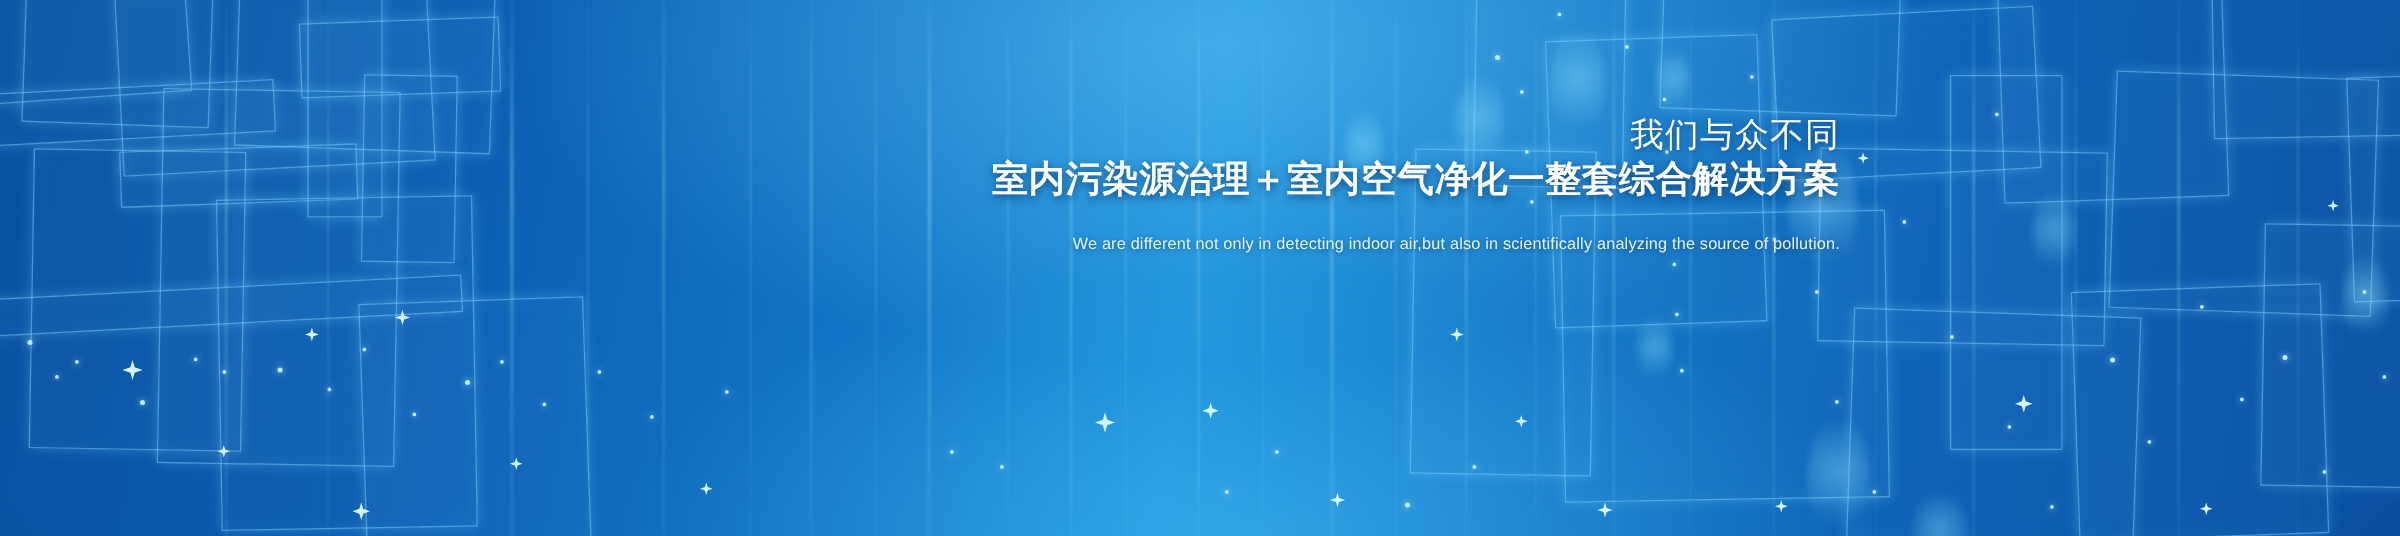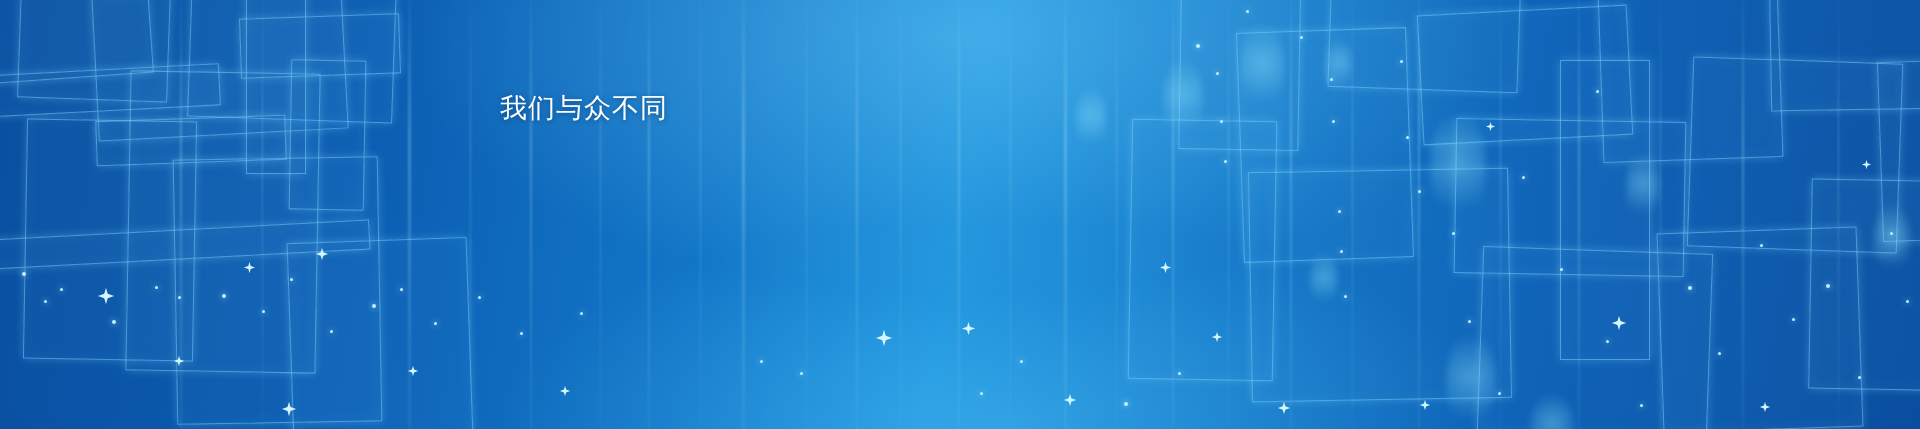--- a/index.html
+++ b/index.html
@@ -58,24 +58,25 @@
   }
 
   .vignette{
     position:absolute;inset:0;
     background:radial-gradient(120% 150% at 50% 45%, rgba(0,0,0,0) 52%, rgba(3,40,85,0.40) 100%);
   }
 
   
   .copy{
     position:absolute;
-    left:500px;
+    left:472px;
     top:92px;
     width:1000px;
     z-index:6;
+    text-align:right;
   }
   .line-1, .line-2{
     color:#ffffff;
     font-size:27px;
     line-height:33px;
     letter-spacing:1px;
     font-weight:400;
     text-shadow:0 1px 5px rgba(4,44,92,0.55);
     white-space:nowrap;
   }
@@ -249,17 +250,19 @@
       <div class="star" style="left: 1420px; top: 400px; width: 10px; height: 10px;"></div>
       <div class="star" style="left: 1486px; top: 122px; width: 9px; height: 9px;"></div>
       <div class="star" style="left: 1612px; top: 316px; width: 14px; height: 14px;"></div>
       <div class="star" style="left: 1760px; top: 402px; width: 10px; height: 10px;"></div>
       <div class="star" style="left: 1862px; top: 160px; width: 9px; height: 9px;"></div>
     </div>
   <div class="bg-layer vignette"></div>
 
   <div class="copy">
     <div class="line-1">我们与众不同</div>
+    <div class="line-3">室内污染源治理＋室内空气净化一整套综合解决方案</div>
     <div class="en">
+      <div class="en-line">We are different not only in detecting indoor air,but also in scientifically analyzing the source of pollution.</div>
     </div>
   </div>
 
 </div>
 
 </body></html>

